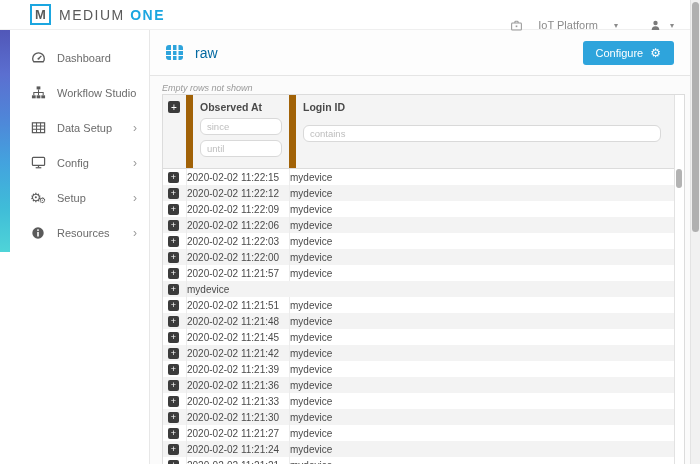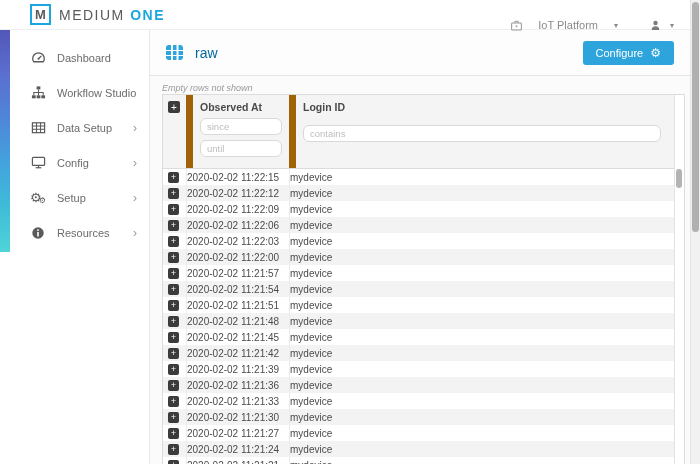--- a/index.html
+++ b/index.html
@@ -302,21 +302,20 @@
       <button class="expand-btn">+</button>
     </div>
     <div class="td">2020-02-02 11:21:57</div>
     <div class="td">mydevice</div>
   </div>
 
   <div class="trow">
     <div class="td c-expand">
       <button class="expand-btn">+</button>
     </div>
-    <div class="td">2020-02-02 11:21:54</div>
     <div class="td">mydevice</div>
   </div>
 
   <div class="trow">
     <div class="td c-expand">
       <button class="expand-btn">+</button>
     </div>
     <div class="td">2020-02-02 11:21:51</div>
     <div class="td">mydevice</div>
   </div>

